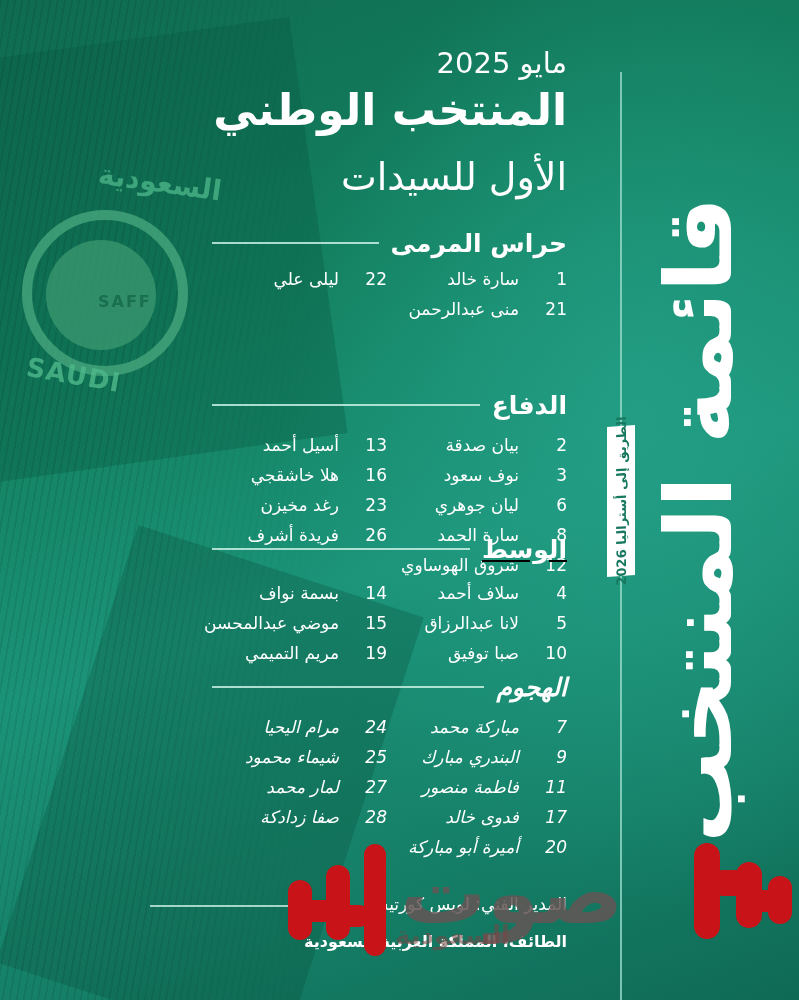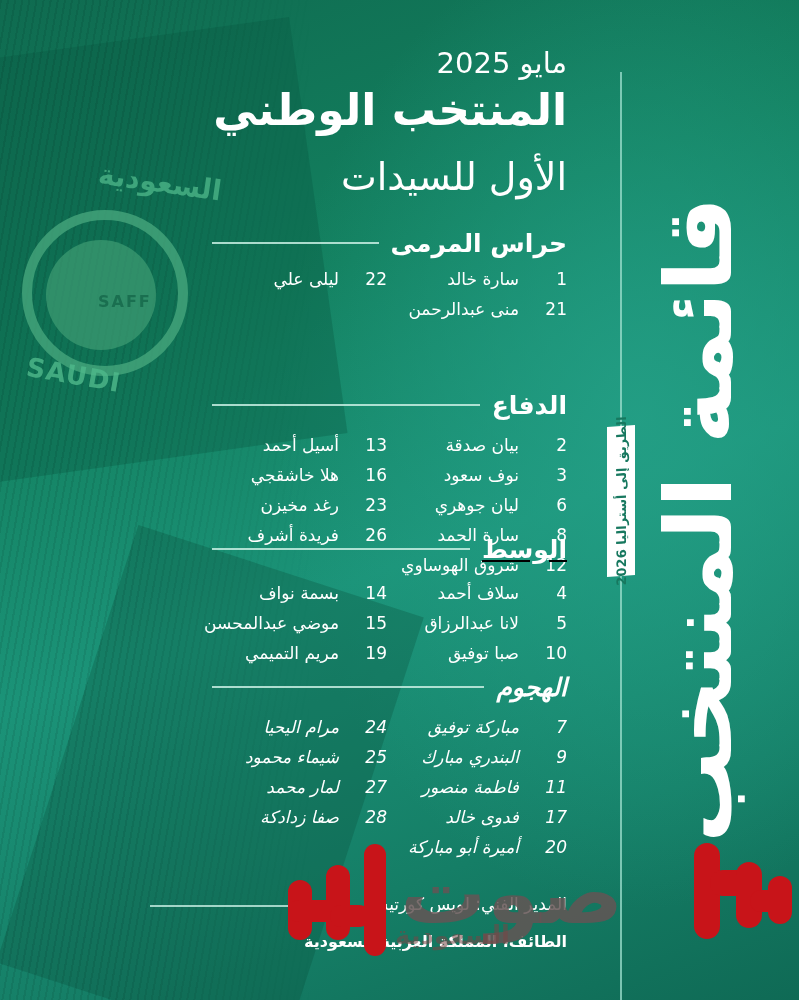--- a/index.html
+++ b/index.html
@@ -226,21 +226,21 @@
 </div>
 
 <div class="section" style="top:670px;font-style:italic;">
   <div class="section-head">
     <span class="label">الهجوم</span>
     <span class="rule"></span>
   </div>
   <div class="grid" style="height:160px;">
     <div class="player" style="right:0;top:8px;">
         <span class="num">7</span>
-        <span class="name">مباركة توفيق</span>
+        <span class="name">مباركة محمد</span>
       </div>
     <div class="player" style="right:0;top:38px;">
         <span class="num">9</span>
         <span class="name">البندري مبارك</span>
       </div>
     <div class="player" style="right:0;top:68px;">
         <span class="num">11</span>
         <span class="name">فاطمة منصور</span>
       </div>
     <div class="player" style="right:0;top:98px;">

